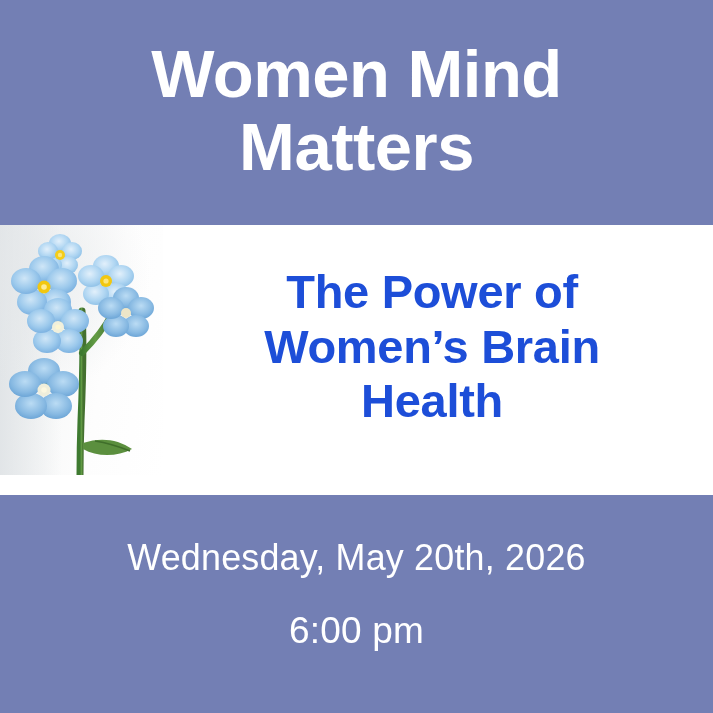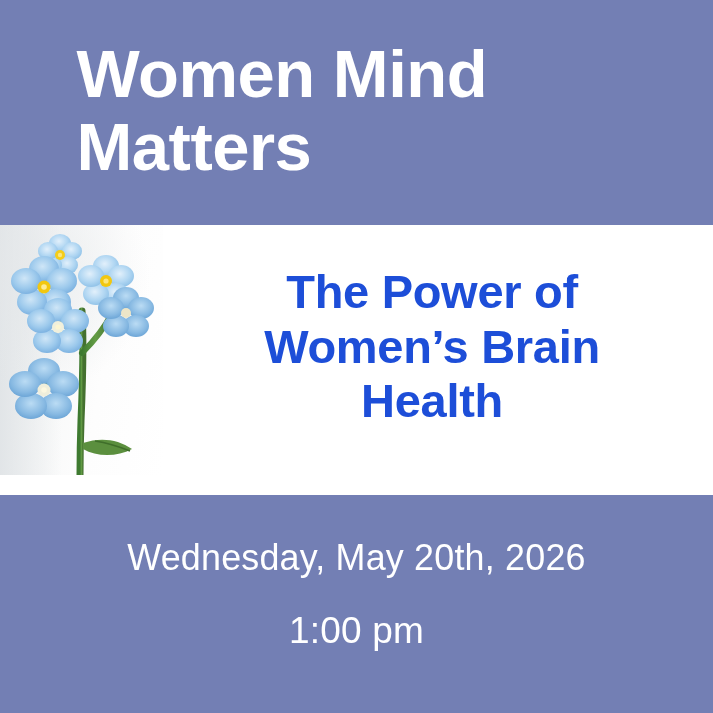--- a/index.html
+++ b/index.html
@@ -33,20 +33,21 @@
     box-sizing: border-box;
     padding-bottom: 4px;
   }
   .title-text {
     color: #ffffff;
     font-family: "Liberation Sans", sans-serif;
     font-weight: bold;
     font-size: 67px;
     line-height: 1.08;
     letter-spacing: -0.5px;
+    text-align: center;
     width: 560px;
     margin: 0;
     white-space: pre-line;
   }
 
   
   .band-middle {
     position: absolute;
     left: 0;
     top: 225px;
@@ -253,16 +254,16 @@
 
     <div class="subtitle-wrap">
       <h2 class="subtitle-text">The Power of
 Women’s Brain
 Health</h2>
     </div>
   </div>
 
   <div class="band-footer">
     <p class="footer-line footer-date">Wednesday, May 20th, 2026</p>
-    <p class="footer-line footer-time">1:00 pm</p>
+    <p class="footer-line footer-time">6:00 pm</p>
   </div>
 
 </div>
 
 </body></html>

